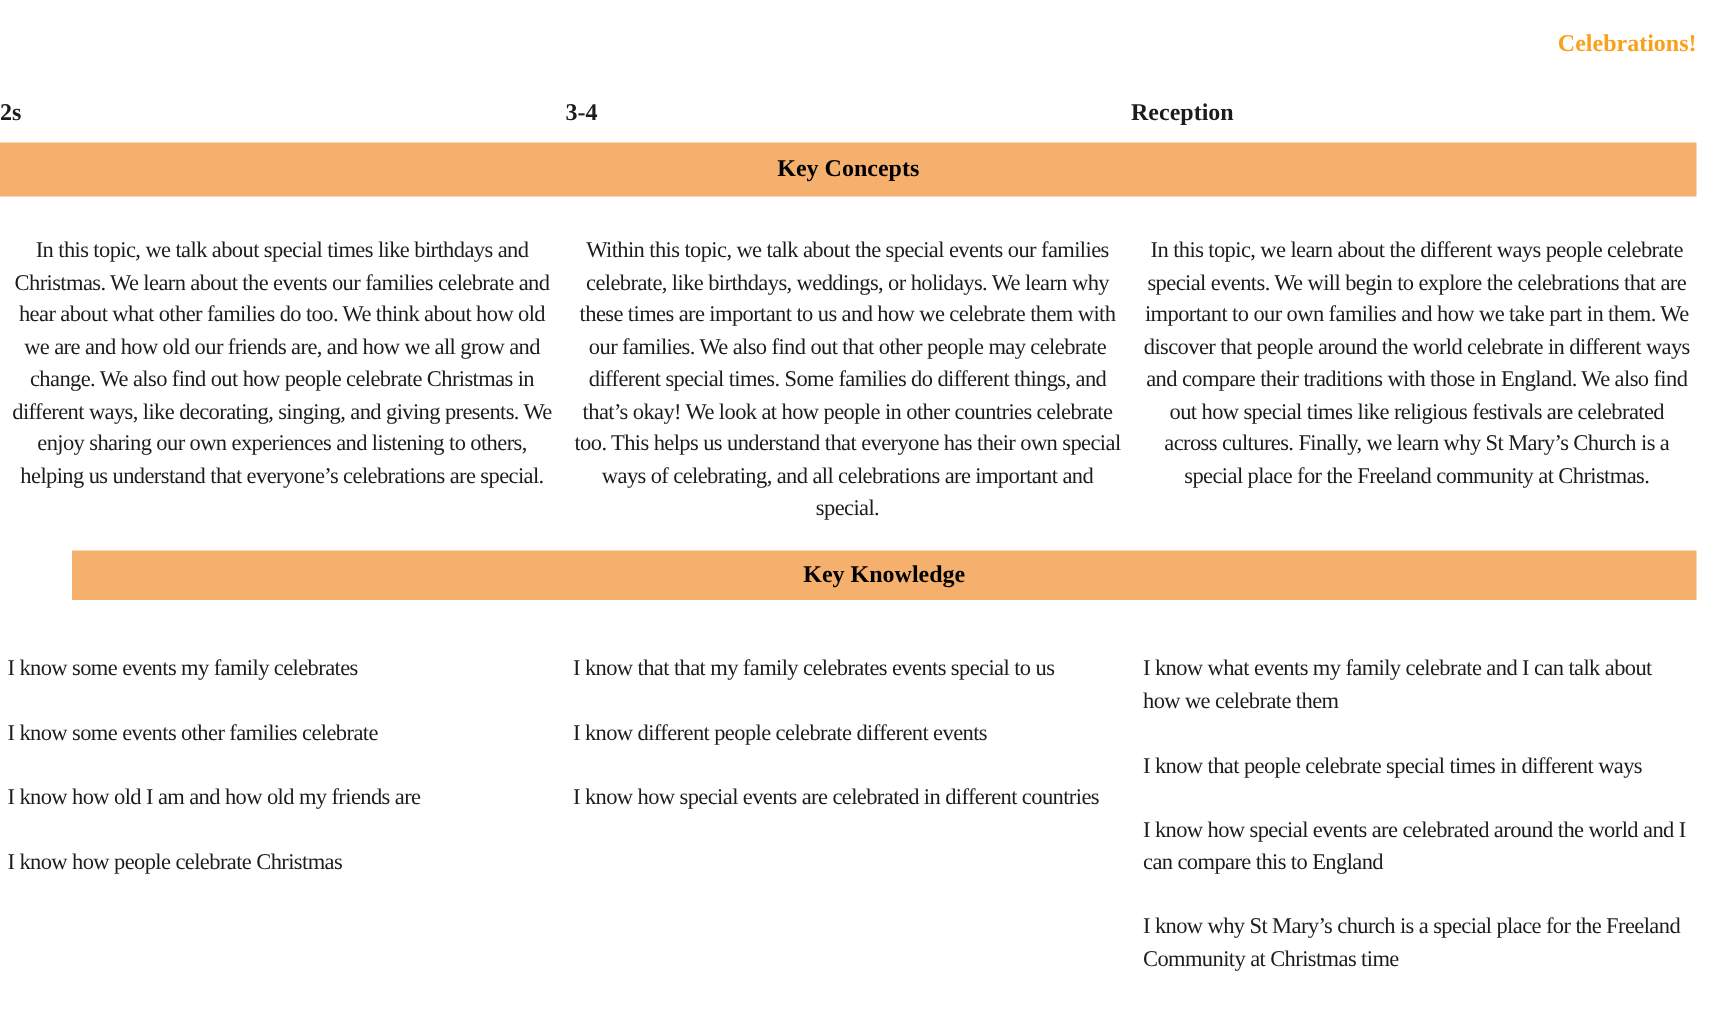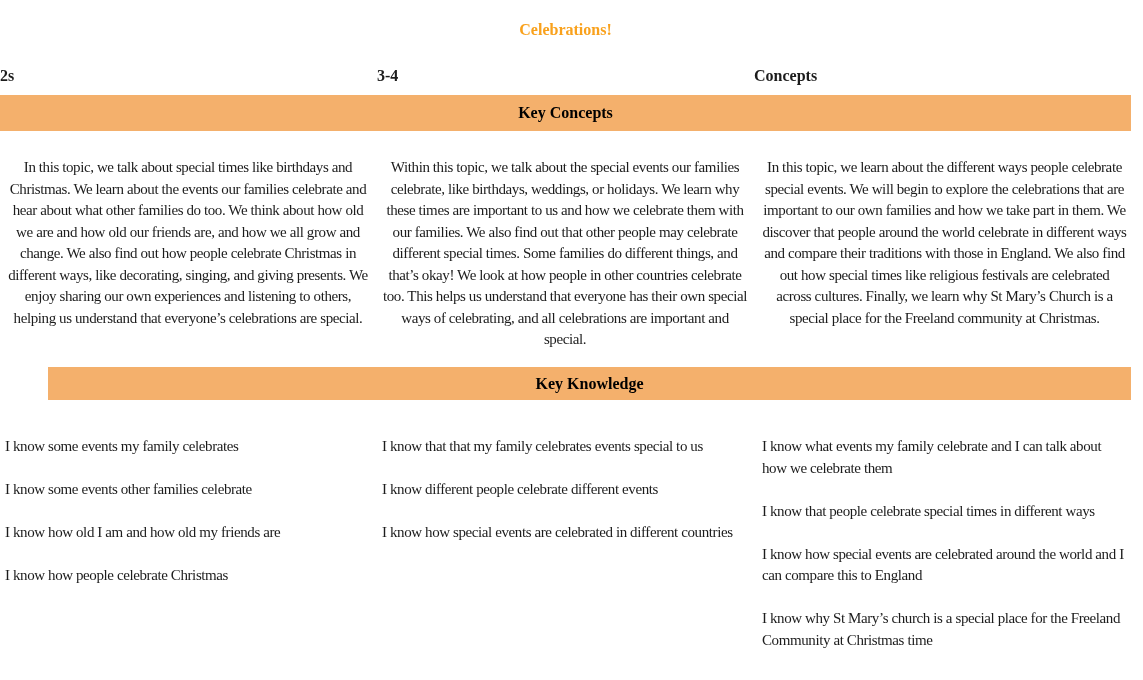--- a/index.html
+++ b/index.html
@@ -20,21 +20,21 @@
     font-family: "Liberation Serif", serif;
     color: var(--text);
   }
   .content {
     width: 1131px;
   }
   .page-title {
     margin-top: 20px;
     height: 20px;
     line-height: 20px;
-    text-align: center;
+    text-align: right;
     font-weight: 700;
     font-size: 16px;
     color: var(--title);
   }
   .col-headers {
     display: grid;
     grid-template-columns: repeat(3, 377px);
     margin-top: 26px;
     height: 20px;
     line-height: 20px;
@@ -93,21 +93,21 @@
 </head>
 <body>
 
 <div class="content">
 
   <div class="page-title">Celebrations!</div>
 
   <div class="col-headers">
     <div>2s</div>
     <div>3-4</div>
-    <div>Concepts</div>
+    <div>Reception</div>
   </div>
 
   <div class="banner banner-concepts">
     <span>Key Concepts</span>
   </div>
 
   <div class="grid3 concepts-grid">
     <div class="cell">
       <p class="concept-text">In this topic, we talk about special times like birthdays and Christmas. We learn about the events our families celebrate and hear about what other families do too. We think about how old we are and how old our friends are, and how we all grow and change. We also find out how people celebrate Christmas in different ways, like decorating, singing, and giving presents. We enjoy sharing our own experiences and listening to others, helping us understand that everyone’s celebrations are special.</p>
     </div>

